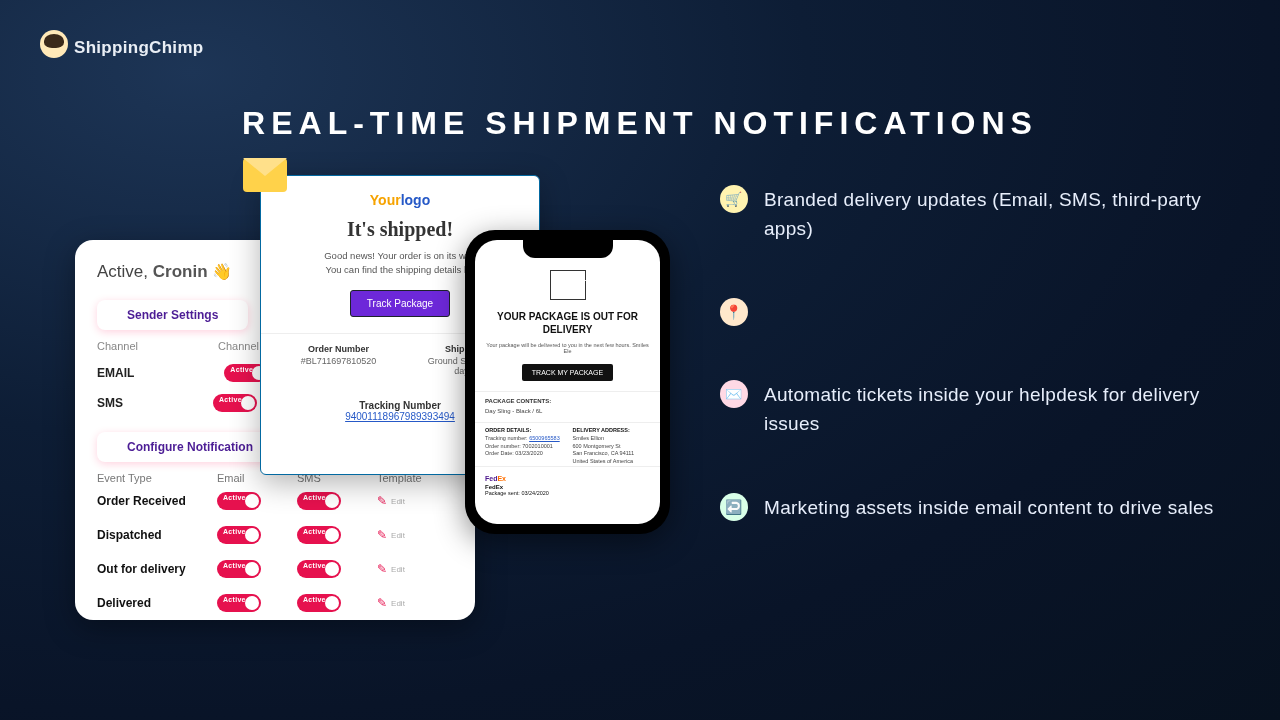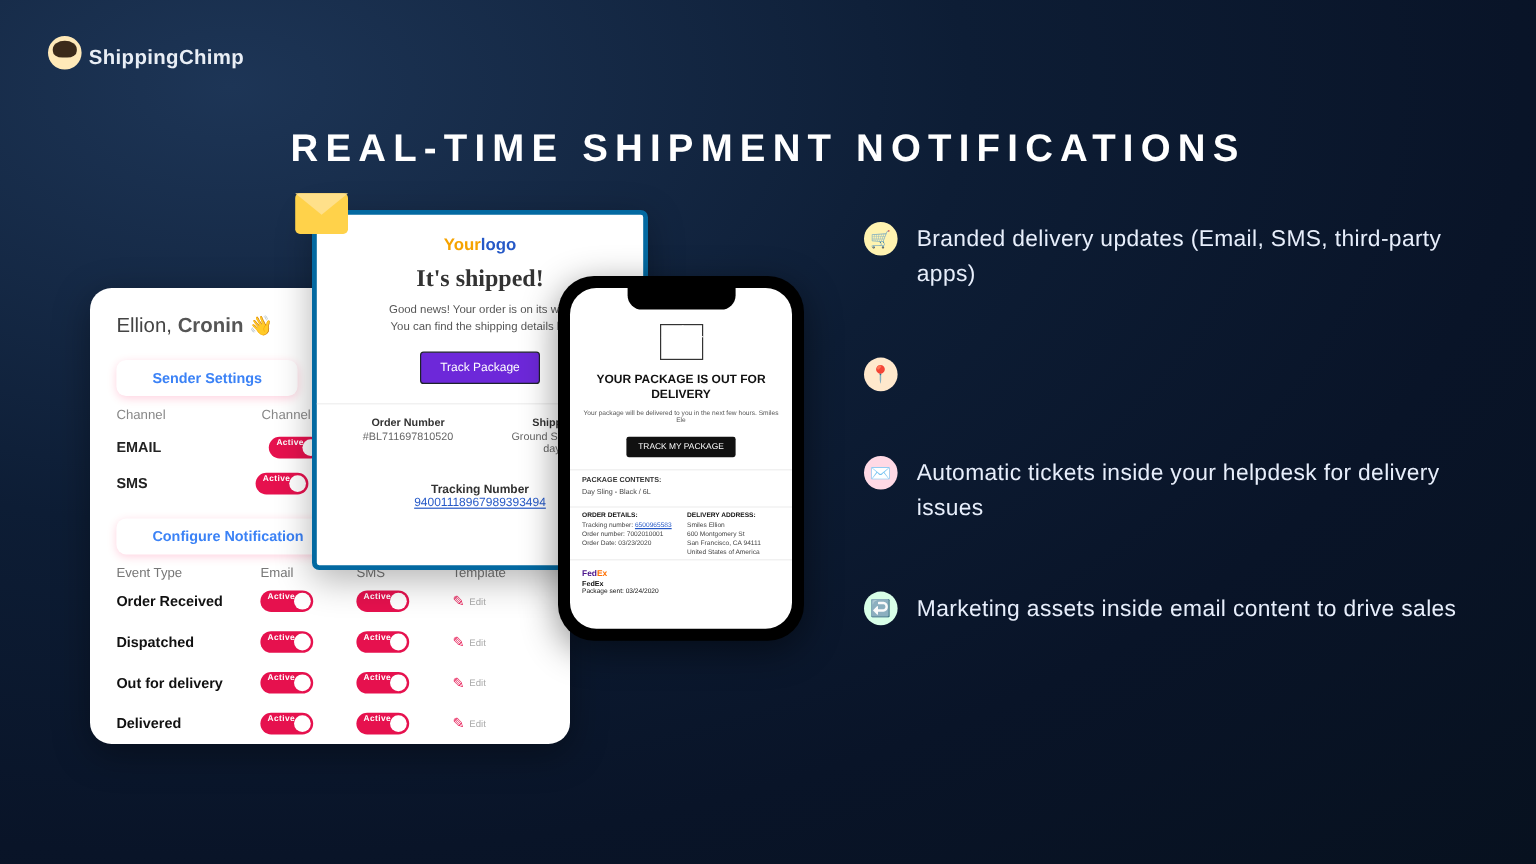--- a/index.html
+++ b/index.html
@@ -22,38 +22,38 @@
   
   .settings-card {
     position: absolute; top: 65px; left: 10px; width: 400px; height: 380px;
     background: #fff; border-radius: 18px; box-shadow: 0 8px 30px rgba(0,0,0,.35);
     padding: 22px 22px 12px; color: #222;
     overflow: hidden;
   }
   .howdy { font-size: 17px; color: #444; }
   .howdy b { color:#555; }
   .wave { font-size: 16px; }
-  .pill-tab { display:inline-block; margin-top: 18px; background:#fff; border-radius:8px; padding: 8px 30px; font-size: 12px; font-weight:700; color:#3b82f6; box-shadow: 0 2px 8px rgba(255,0,80,.18); }
+  .pill-tab { display:inline-block; margin-top: 18px; background:#fff; border-radius:8px; padding: 8px 30px; font-size: 12px; font-weight:700; color:#4c1d95; box-shadow: 0 2px 8px rgba(255,0,80,.18); }
   .row2 { display:flex; gap: 80px; margin-top: 10px; font-size: 11px; color:#888; }
   .chan-grid { margin-top: 6px; }
   .chan-row { display:flex; align-items:center; gap: 90px; padding: 6px 0; font-size: 12px; font-weight:700; }
   .toggle { width: 44px; height: 18px; background:#e6114e; border-radius: 10px; position:relative; display:inline-block; }
   .toggle::after { content:""; position:absolute; right:2px; top:2px; width:14px; height:14px; background:#fff; border-radius:50%; }
   .toggle .tlabel { position:absolute; left:6px; top:2px; font-size:7px; color:#fff; letter-spacing:.3px;}
 
   .config-tab { margin-top: 14px; }
   .grid-head { display:grid; grid-template-columns: 120px 80px 80px 90px; font-size: 11px; color:#777; margin-top: 10px; }
   .grid-row { display:grid; grid-template-columns: 120px 80px 80px 90px; align-items:center; padding: 8px 0; font-size: 12px; font-weight:700; color:#111; }
   .editico { color:#e6114e; font-size: 12px; display:flex; align-items:center; gap:4px; font-weight:400;}
   .editico span.t { font-size:8px; color:#aaa;}
 
   
   .email-card {
     position: absolute; top: 0; left: 195px; width: 280px; height: 300px;
-    background:#fff; border:4px solid #0369a1; border-radius:6px; box-shadow: 0 8px 30px rgba(0,0,0,.3);
+    background:#fff; border:1px solid #0369a1; border-radius:6px; box-shadow: 0 8px 30px rgba(0,0,0,.3);
     padding: 16px; text-align:center; color:#333;
   }
   .envelope { position:absolute; top:-18px; left:-18px; width:44px; height:34px; background:#ffd24a; border-radius:4px; }
   .envelope::before{content:"";position:absolute;inset:0;border-top:18px solid #ffe08a;border-left:22px solid transparent;border-right:22px solid transparent;}
   .yl { font-weight:800; font-size:14px; }
   .yl .y{color:#f6a300;} .yl .l{color:#2659c7;}
   .shipped { font-family: Georgia, 'Times New Roman', serif; font-size: 20px; font-weight:700; margin-top:10px; color:#333;}
   .gn { font-size: 9.5px; color:#555; margin-top:8px; line-height:1.5;}
   .track-btn { display:inline-block; margin-top:12px; background:#6d28d9; color:#fff; font-size:10px; padding:7px 16px; border-radius:3px; border:1px solid #1d232b;}
   .hr { height:1px; background:#eee; margin:16px -16px 10px; }
@@ -103,21 +103,21 @@
   <div class="logo-icon"></div>
   <div class="logo-text">ShippingChimp</div>
 </div>
 
 <h1 class="title">REAL-TIME SHIPMENT NOTIFICATIONS</h1>
 
 <div class="stage">
 
   <div class="settings-card">
     <div class="howdy">
-      <span>Ellion, </span><b>Cronin</b>
+      <span>Active, </span><b>Cronin</b>
       <span class="wave">👋</span>
     </div>
     <div class="pill-tab">Sender Settings</div>
     <div class="row2">
       <span>Channel</span>
       <span>Channel</span>
     </div>
     <div class="chan-grid">
       <div class="chan-row">
         <span>EMAIL</span>

